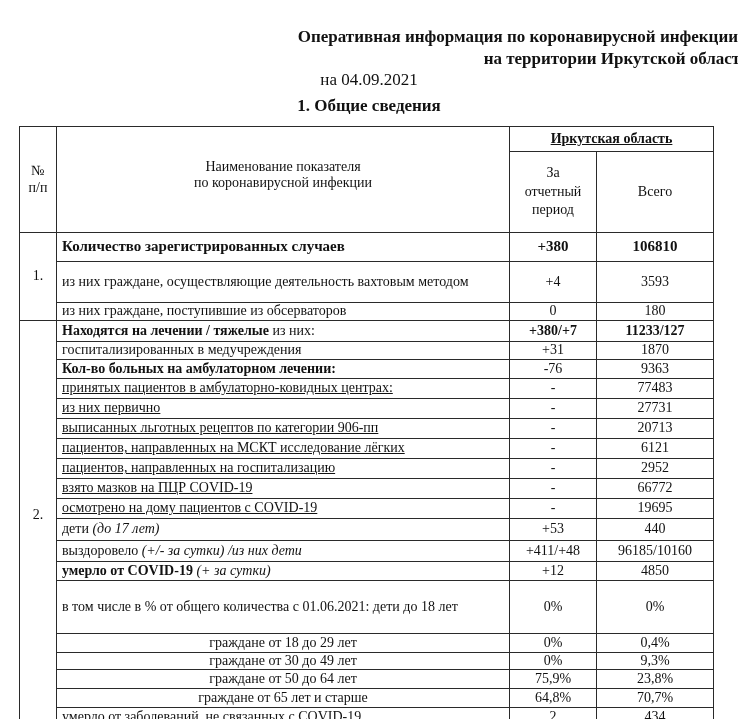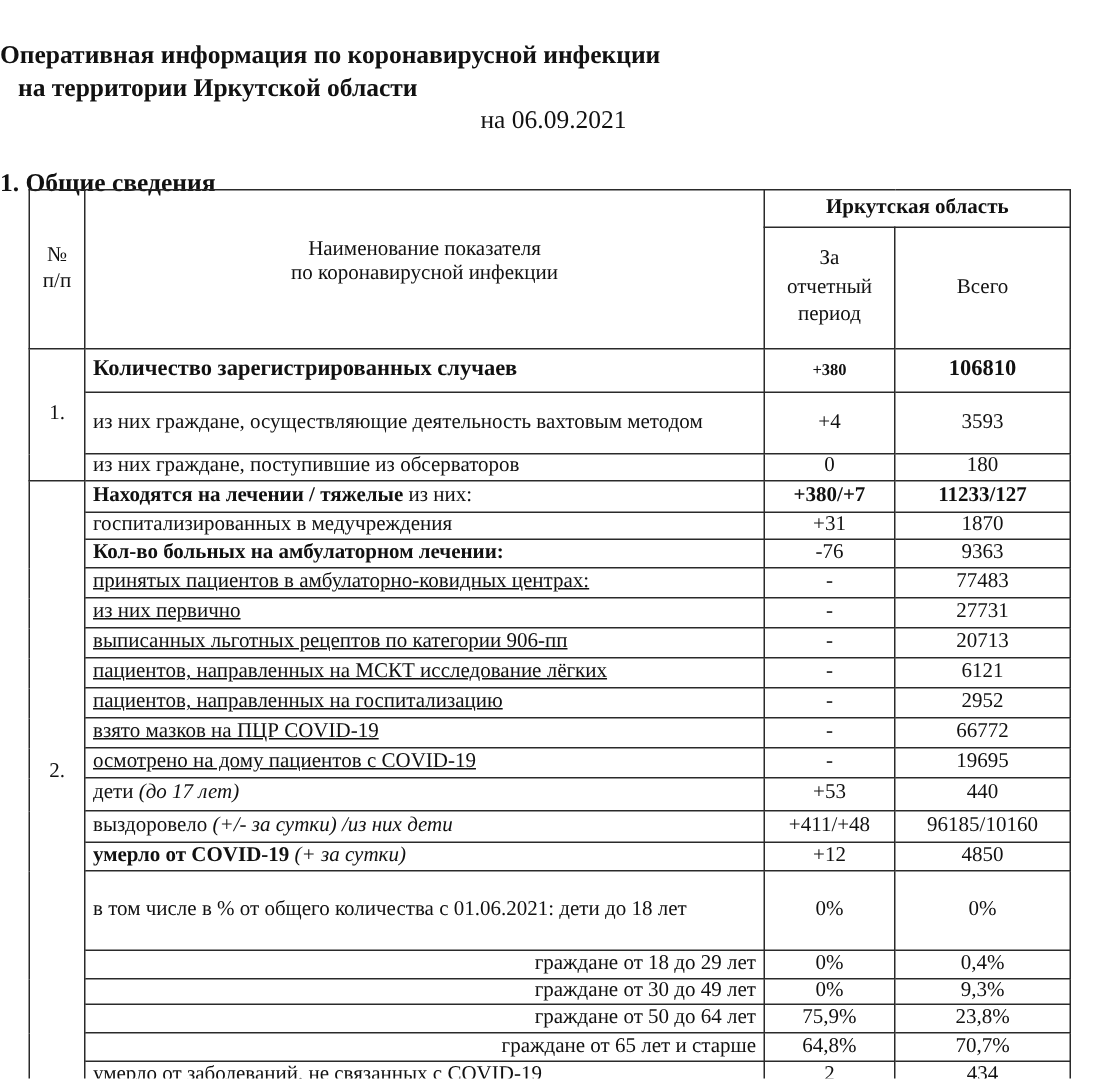--- a/index.html
+++ b/index.html
@@ -1,45 +1,45 @@
 <!DOCTYPE html>
 <html><head>
   <meta charset="utf-8">
   <style>
     html, body { margin: 0; padding: 0; background: #ffffff; }
     body { width: 738px; height: 719px; overflow: hidden; position: relative;
            font-family: "Liberation Serif", "DejaVu Serif", serif; color: #111; }
-    .title { position: absolute; left: 0; width: 738px; text-align: left; font-weight: bold; font-size: 17px; }
+    .title { position: absolute; left: 0; width: 738px; text-align: right; font-weight: bold; font-size: 17px; }
     .title.l1 { top: 27px; }
     .title.l2 { top: 49px; margin-left: 12px; }
     .date { position: absolute; left: 0; width: 738px; text-align: center; top: 70px; font-size: 17px; }
-    .section { position: absolute; left: 0; width: 738px; top: 112px; font-weight: bold; font-size: 17px; }
+    .section { position: absolute; left: 0; width: 738px; text-align: center; top: 96px; font-weight: bold; font-size: 17px; }
 
     table.main { position: absolute; left: 19px; top: 126px; border-collapse: collapse; table-layout: fixed; width: 694px; }
     table.main td { border: 1px solid #2a2a2a; padding: 0 5px; font-size: 14px; line-height: 1.15; vertical-align: middle; }
     col.c1 { width: 37px; }
     col.c2 { width: 453px; }
     col.c3 { width: 87px; }
     col.c4 { width: 117px; }
     td.num { text-align: center; }
     td.nr { text-align: center; font-size: 15px; }
     td.hdr { text-align: center; font-size: 14px; }
-    td.hdr-b { text-align: center; font-weight: bold; font-size: 15px; }
+    td.hdr-b { text-align: center; font-weight: bold; font-size: 15px; text-decoration: underline; }
     td.small { font-size: 11px; text-decoration: underline; }
-    td.right { text-align: right; }
+    td.right { text-align: center; }
     td.just { text-align: justify; text-align-last: left; }
     .b { font-weight: bold; }
     .i { font-style: italic; }
   </style>
 </head>
 <body>
 
 <div class="title l1">Оперативная информация по коронавирусной инфекции</div>
 <div class="title l2">на территории Иркутской области</div>
-<div class="date">на 06.09.2021</div>
+<div class="date">на 04.09.2021</div>
 <div class="section">1. Общие сведения</div>
 
 <table class="main">
   <colgroup>
       <col class="c1">
       <col class="c2">
       <col class="c3">
       <col class="c4">
     </colgroup>
   <tbody>
@@ -60,21 +60,21 @@
         <div>За</div>
         <div>отчетный</div>
         <div>период</div>
       </td>
       <td class="hdr">Всего</td>
     </tr>
 
     <tr style="height:29px">
       <td rowspan="3" class="nr">1.</td>
       <td class="b" style="font-size:15px">Количество зарегистрированных случаев</td>
-      <td class="num b" style="font-size:11px">+380</td>
+      <td class="num b" style="font-size:15px">+380</td>
       <td class="num b" style="font-size:15px">106810</td>
     </tr>
     <tr style="height:41px">
       <td class="just">из них граждане, осуществляющие деятельность вахтовым методом</td>
       <td class="num">+4</td>
       <td class="num">3593</td>
     </tr>
     <tr style="height:18px">
       <td>из них граждане, поступившие из обсерваторов</td>
       <td class="num">0</td>

